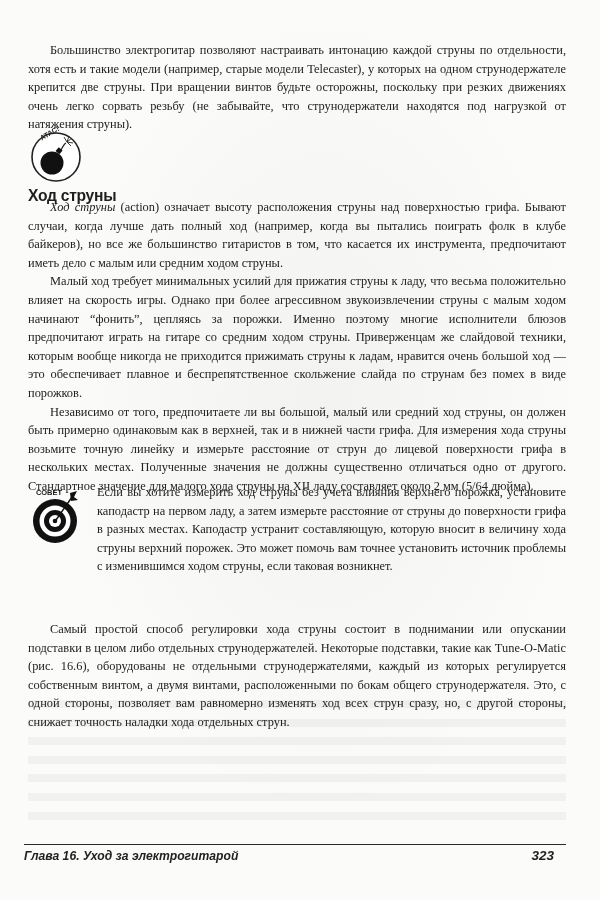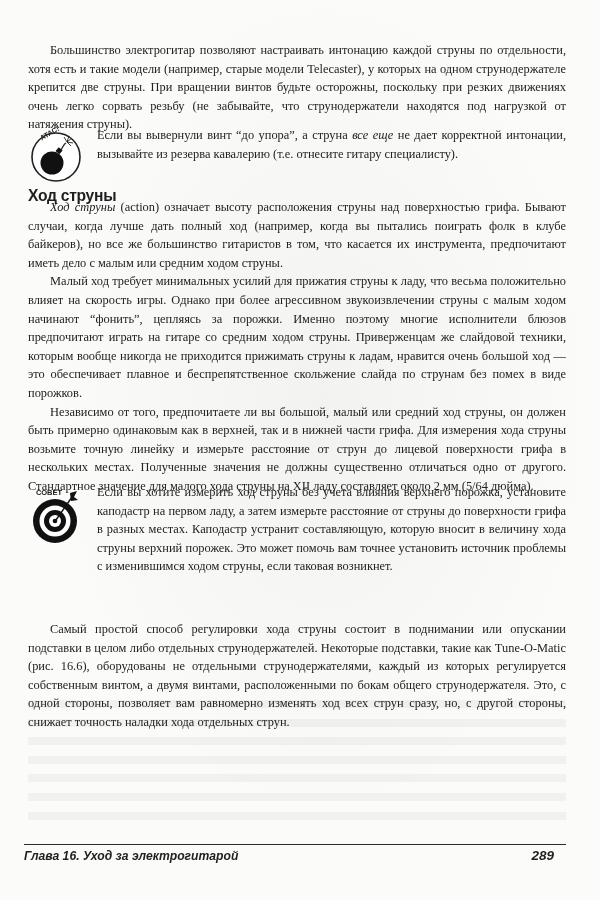--- a/index.html
+++ b/index.html
@@ -79,23 +79,20 @@
         <g stroke="#222" stroke-width="0.9">
           <line x1="39" y1="16" x2="44" y2="12"></line>
             <line x1="39" y1="16" x2="45" y2="17"></line>
           <line x1="39" y1="16" x2="41" y2="10"></line>
             <line x1="39" y1="16" x2="43" y2="20"></line>
           <line x1="39" y1="16" x2="36" y2="11"></line>
         </g>
         <text x="13" y="12" font-size="7" font-weight="bold" font-family="Liberation Sans, sans-serif" fill="#222" transform="rotate(-30 18 12)">АТАС!</text>
       </svg>
     </div>
-    <div class="text">
-      <p><span>Если вы вывернули винт “до упора”, а струна </span><i>все еще</i><span> не дает корректной интона­ции, вызывайте из резерва кавалерию (т.е. отнесите гитару специалисту).</span></p>
-    </div>
   </div>
 
   <h2>Ход струны</h2>
 
   <div class="body-text sec">
     <p><i>Ход струны</i><span> (action) означает высоту расположения струны над поверхностью грифа. Бы­вают случаи, когда лучше дать полный ход (например, когда вы пытались поиграть фолк в клубе байкеров), но все же большинство гитаристов в том, что касается их инструмента, предпочитают иметь дело с малым или средним ходом струны.</span></p>
     <p>Малый ход требует минимальных усилий для прижатия струны к ладу, что весьма поло­жительно влияет на скорость игры. Однако при более агрессивном звукоизвлечении струны с малым ходом начинают “фонить”, цепляясь за порожки. Именно поэтому многие исполни­тели блюзов предпочитают играть на гитаре со средним ходом струны. Приверженцам же слайдовой техники, которым вообще никогда не приходится прижимать струны к ладам, нра­вится очень большой ход — это обеспечивает плавное и беспрепятственное скольжение слайда по струнам без помех в виде порожков.</p>
     <p>Независимо от того, предпочитаете ли вы большой, малый или средний ход струны, он должен быть примерно одинаковым как в верхней, так и в нижней части грифа. Для измере­ния хода струны возьмите точную линейку и измерьте расстояние от струн до лицевой по­верхности грифа в нескольких местах. Полученные значения не должны существенно отли­чаться одно от другого. Стандартное значение для малого хода струны на XII ладу составляет около 2 мм (5/64 дюйма).</p>
   </div>
 
@@ -118,14 +115,14 @@
   </div>
 
   <div class="body-text sec3">
     <p>Самый простой способ регулировки хода струны состоит в поднимании или опускании подставки в целом либо отдельных струнодержателей. Некоторые подставки, такие как Tune-O-Matic (рис. 16.6), оборудованы не отдельными струнодержателями, каждый из которых ре­гулируется собственным винтом, а двумя винтами, расположенными по бокам общего стру­нодержателя. Это, с одной стороны, позволяет вам равномерно изменять ход всех струн сра­зу, но, с другой стороны, снижает точность наладки хода отдельных струн.</p>
   </div>
 
   <div class="faded"></div>
 
   <div class="footer-rule"></div>
   <div class="footer-left">Глава 16. Уход за электрогитарой</div>
-  <div class="footer-right">289</div>
+  <div class="footer-right">323</div>
 </div>
 
 </body></html>

